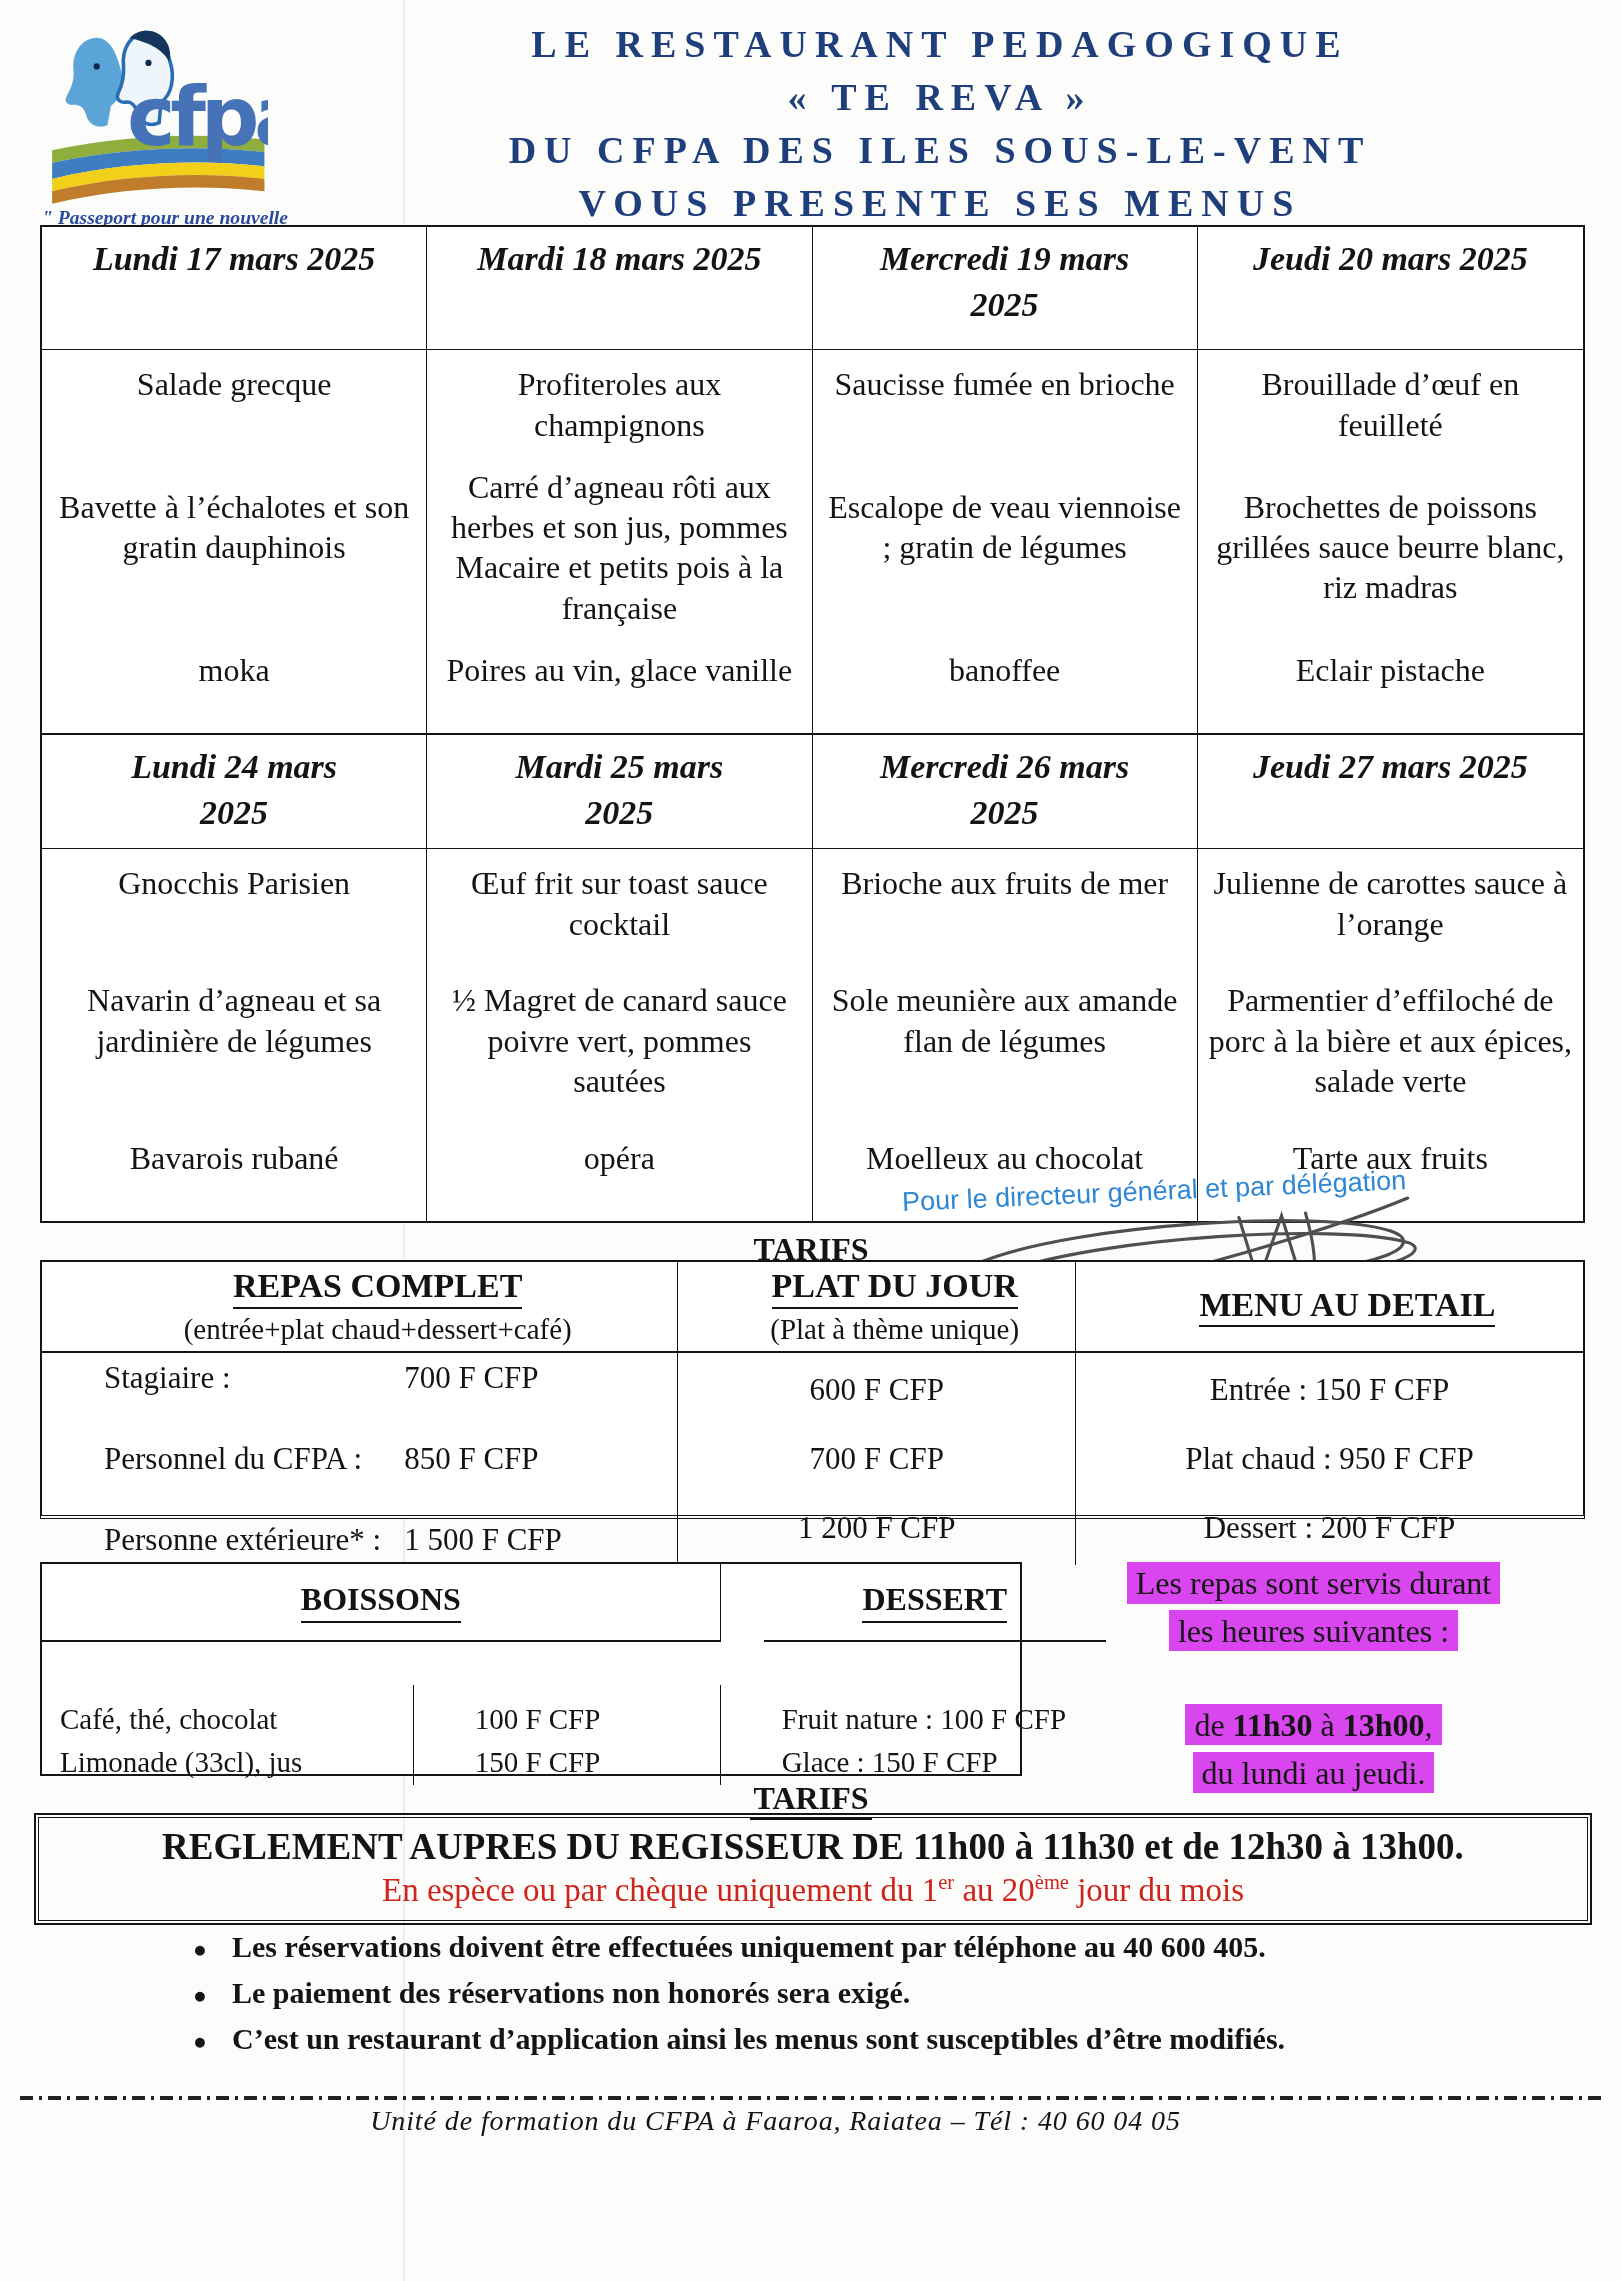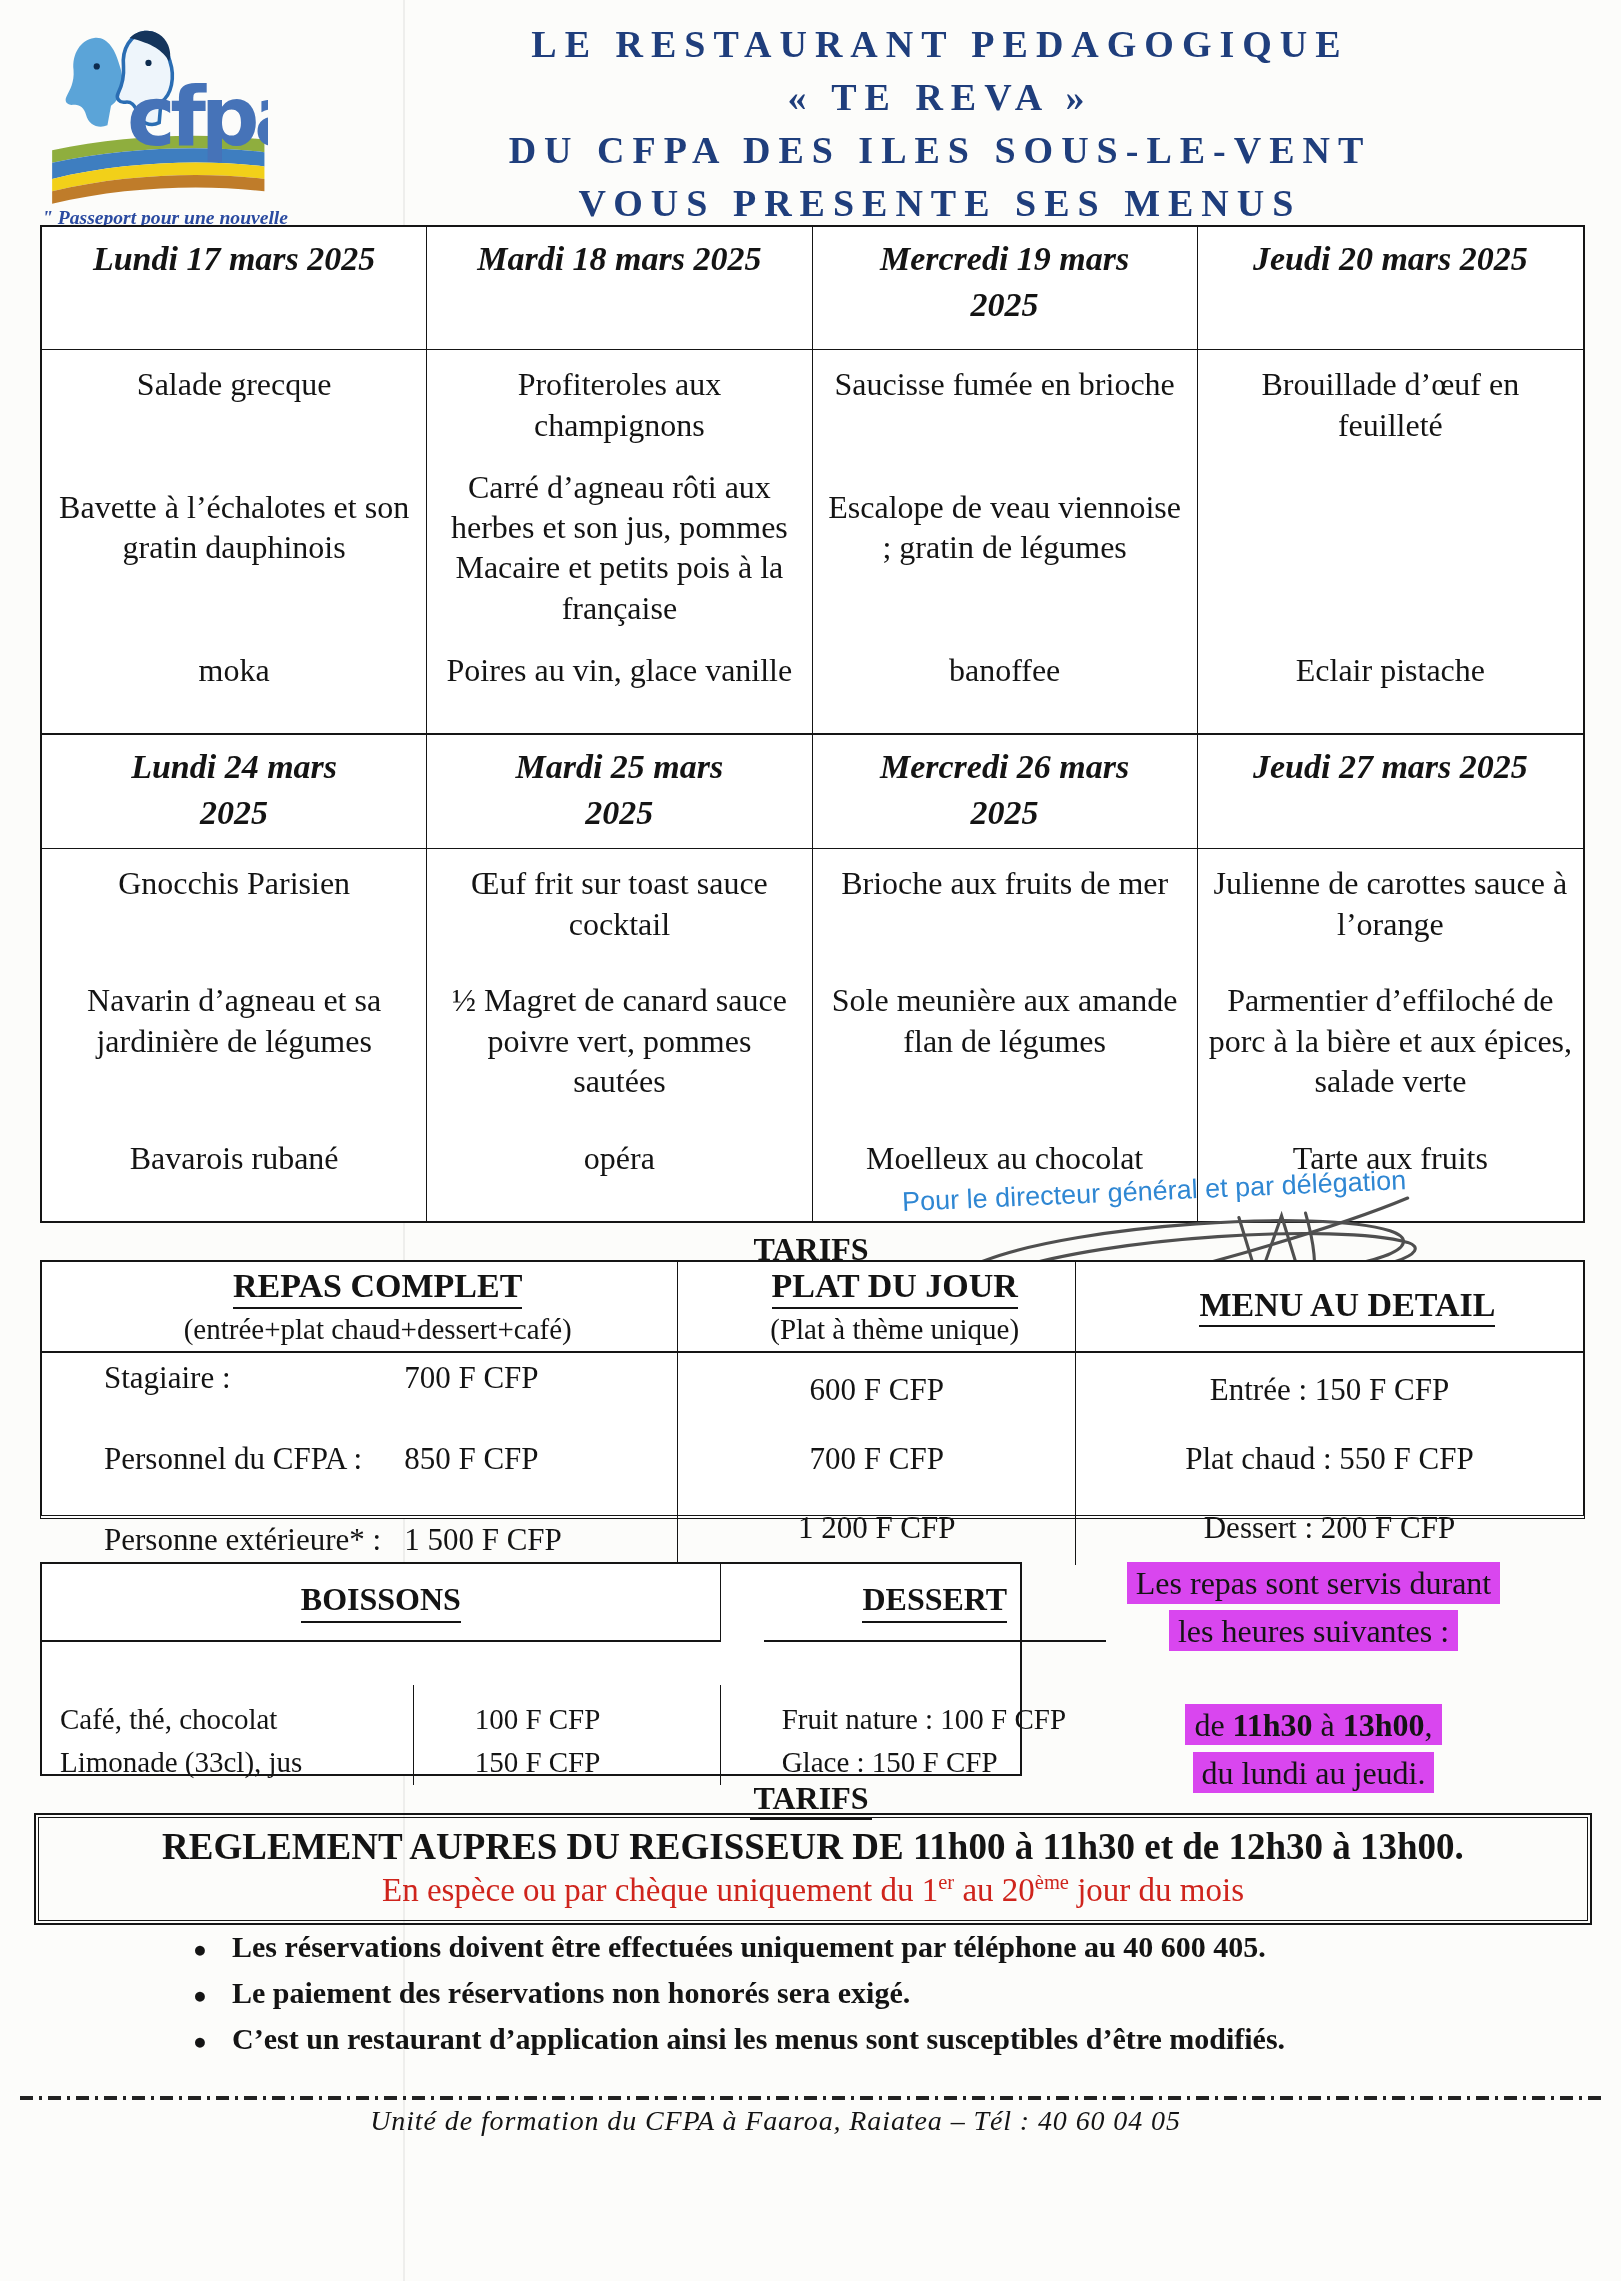--- a/index.html
+++ b/index.html
@@ -135,20 +135,21 @@
       <div class="course">Carré d’agneau rôti aux herbes et son jus, pommes Macaire et petits pois à la française</div>
       <div class="course">Poires au vin, glace vanille</div>
     </div>
     <div class="mcell mday w1">
       <div class="course">Saucisse fumée en brioche</div>
       <div class="course">Escalope de veau viennoise ; gratin de légumes</div>
       <div class="course">banoffee</div>
     </div>
     <div class="mcell mday w1 lastcol">
       <div class="course">Brouillade d’œuf en feuilleté</div>
+      <div class="course">Brochettes de poissons grillées sauce beurre blanc, riz madras</div>
       <div class="course">Eclair pistache</div>
     </div>
 
     <div class="mcell mdate">Lundi 24 mars
 2025</div>
     <div class="mcell mdate">Mardi 25 mars
 2025</div>
     <div class="mcell mdate">Mercredi 26 mars
 2025</div>
     <div class="mcell mdate lastcol">Jeudi 27 mars 2025</div>
@@ -218,21 +219,21 @@
         <span>1 500 F CFP</span>
       </div>
     </div>
     <div class="tcell tcenter">
       <div>600 F CFP</div>
       <div>700 F CFP</div>
       <div>1 200 F CFP</div>
     </div>
     <div class="tcell tcenter lastcol">
       <div>Entrée : 150 F CFP</div>
-      <div>Plat chaud : 550 F CFP</div>
+      <div>Plat chaud : 950 F CFP</div>
       <div>Dessert : 200 F CFP</div>
     </div>
   </div>
 
   <div class="bois-table">
     <div class="bh bh1">
       <span class="t">BOISSONS</span>
     </div>
     <div class="bh">
       <span class="t">DESSERT</span>

